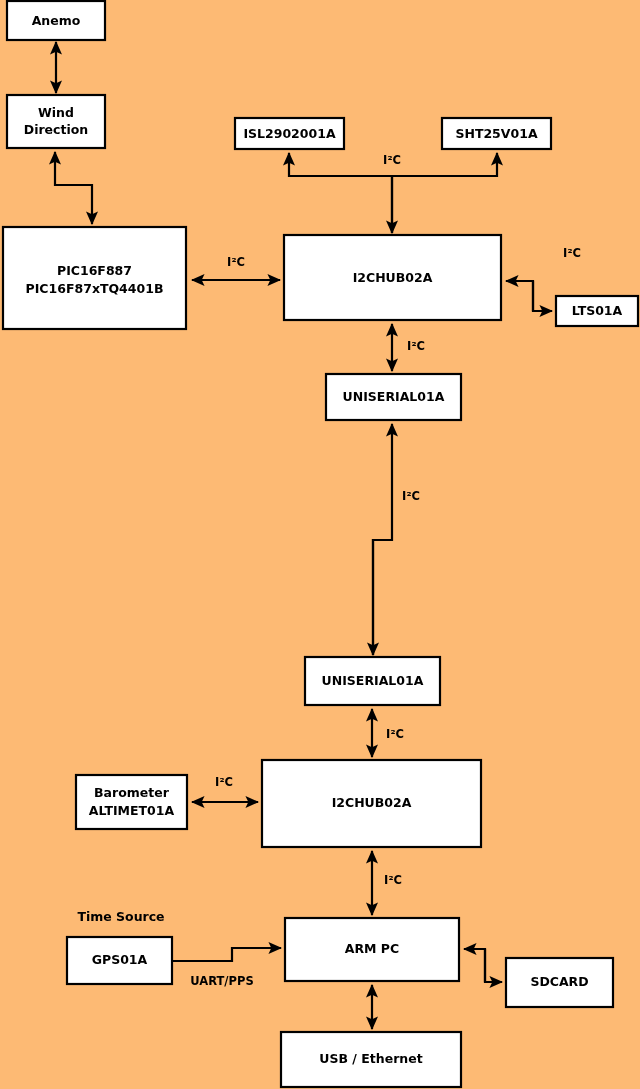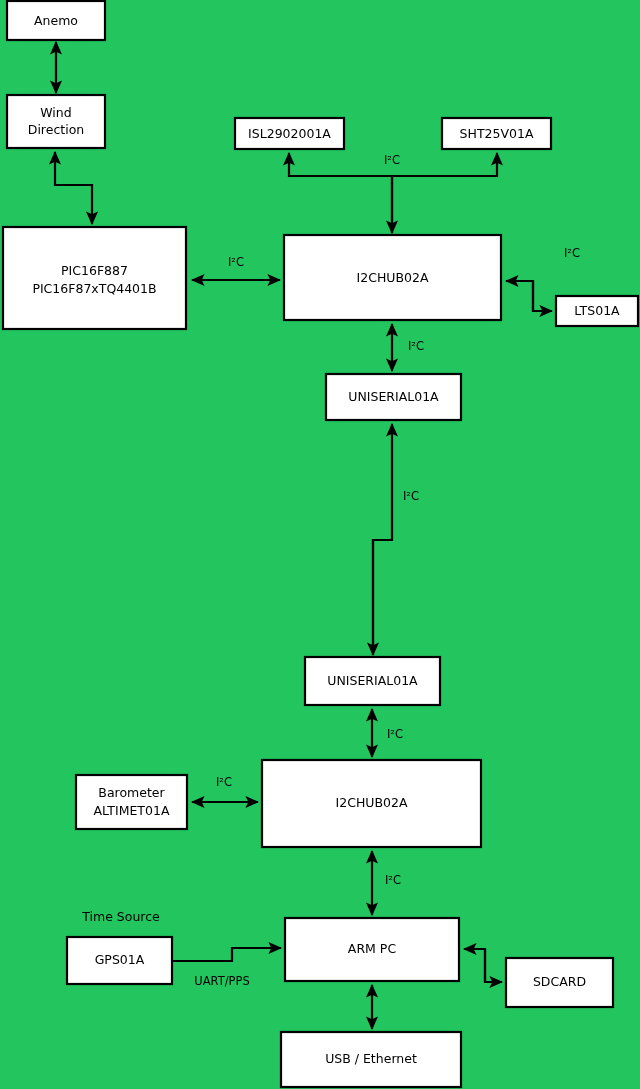--- a/index.html
+++ b/index.html
@@ -4,23 +4,24 @@
 <style>
   html, body {
     margin: 0;
     padding: 0;
     background: #ffffff;
   }
   #diagram-root {
     position: relative;
     width: 640px;
     height: 1089px;
-    background: #22c55e;
+    background: #fdba74;
     font-family: "DejaVu Sans", sans-serif;
     overflow: hidden;
+    font-weight: bold;
   }
   svg#diagram-canvas {
     position: absolute;
     left: 0;
     top: 0;
     width: 640px;
     height: 1089px;
     display: block;
   }
   .node-rect {

